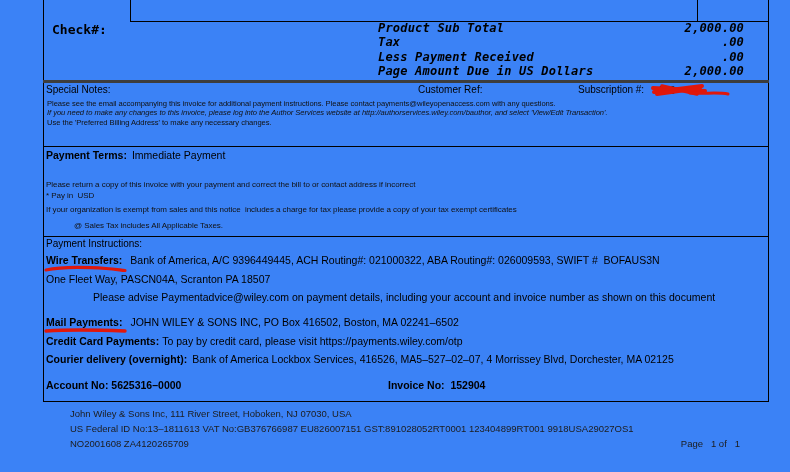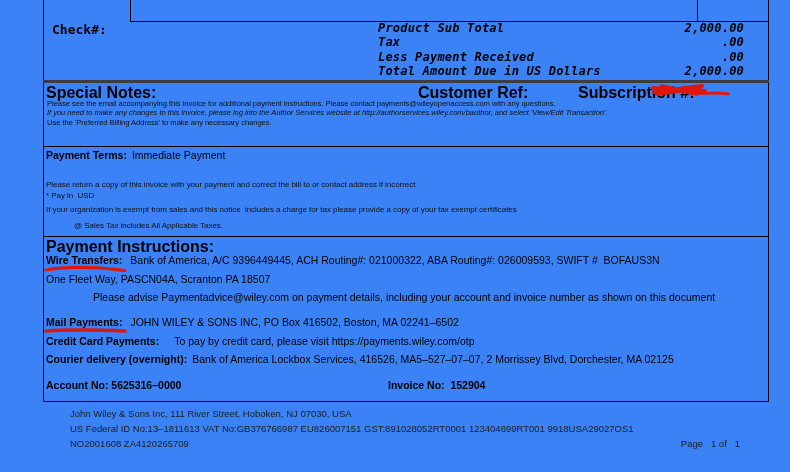--- a/index.html
+++ b/index.html
@@ -6,25 +6,25 @@
   #page{position:relative;width:790px;height:472px;background:#3b82f6;overflow:hidden;
         font-family:"Liberation Sans", sans-serif;color:#000;}
   .abs{position:absolute;}
   .vline,.hline{position:absolute;background:#000;}
   .sep{position:absolute;background:#3d3d3d;}
   .mono{font-family:"DejaVu Sans Mono", monospace;font-weight:bold;}
   .t{white-space:pre;}
   .b{font-weight:bold;}
   .sm{font-size:7.6px;line-height:9.4px;color:#111;letter-spacing:-0.05px;}
   .md{font-size:10.5px;}
-  .hd{font-size:16px;font-weight:bold;}
+  .hd{font-size:10px;font-weight:normal;}
   .row-line{display:flex;justify-content:space-between;line-height:14.4px;}
   .footer-line{font-size:9.5px;color:#1c1c1c;line-height:12px;}
   .lbl-gap{margin-left:8px;}
-  .lbl-gap-lg{margin-left:15px;}
+  .lbl-gap-lg{margin-left:3px;}
   .lbl-gap-sm{margin-left:5px;}
   svg{display:block;}
 </style>
 </head>
 <body>
 
 <div id="page">
 
   <div class="vline" style="left:43px;top:0;width:1px;height:401px;"></div>
   <div class="vline" style="left:768px;top:0;width:1px;height:401px;"></div>
@@ -45,21 +45,21 @@
     </div>
     <div class="row-line">
       <span class="t">Tax</span>
       <span class="t">.00</span>
     </div>
     <div class="row-line">
       <span class="t">Less Payment Received</span>
       <span class="t">.00</span>
     </div>
     <div class="row-line">
-      <span class="t">Total Amount Due in US Dollars</span>
+      <span class="t">Page Amount Due in US Dollars</span>
       <span class="t">2,000.00</span>
     </div>
   </div>
 
   <div class="abs hd" style="left:46px;top:84px;">Special Notes:</div>
   <div class="abs hd" style="left:418px;top:84px;">Customer Ref:</div>
   <div class="abs hd" style="left:578px;top:84px;">Subscription #:</div>
   <div class="abs" style="left:659px;top:85px;font-size:10px;color:#222;">520</div>
 
   <svg class="abs" style="left:650px;top:82px;" width="82" height="17" viewBox="0 0 82 17">
@@ -104,21 +104,21 @@
 
   <svg class="abs" style="left:44px;top:327px;" width="84" height="8" viewBox="0 0 84 8">
     <path d="M2,4 C25,2.5 55,3 81,4" stroke="#e0170b" stroke-width="3.4" fill="none" stroke-linecap="round"></path>
   </svg>
 
   <div class="abs md" style="left:46px;top:335px;">
     <span class="b t">Credit Card Payments:</span><span class="t lbl-gap-lg">To pay by credit card, please visit https://payments.wiley.com/otp</span>
   </div>
 
   <div class="abs md" style="left:46px;top:353px;">
-    <span class="b t">Courier delivery (overnight):</span><span class="t lbl-gap-sm">Bank of America Lockbox Services, 416526, MA5–527–07–07, 2 Morrissey Blvd, Dorchester, MA 02125</span>
+    <span class="b t">Courier delivery (overnight):</span><span class="t lbl-gap-sm">Bank of America Lockbox Services, 416526, MA5–527–02–07, 4 Morrissey Blvd, Dorchester, MA 02125</span>
   </div>
 
   <div class="abs md b t" style="left:46px;top:379px;">Account No: 5625316–0000</div>
   <div class="abs md b t" style="left:388px;top:379px;">Invoice No:  152904</div>
 
   <div class="abs footer-line t" style="left:70px;top:408px;text-align:right;">John Wiley &amp; Sons Inc, 111 River Street, Hoboken, NJ 07030, USA</div>
   <div class="abs footer-line t" style="left:70px;top:423px;">US Federal ID No:13–1811613 VAT No:GB376766987 EU826007151 GST:891028052RT0001 123404899RT001 9918USA29027OS1</div>
   <div class="abs footer-line t" style="left:70px;top:438px;">NO2001608 ZA4120265709</div>
   <div class="abs footer-line t" style="right:50px;top:438px;">Page   1 of   1</div>
 

